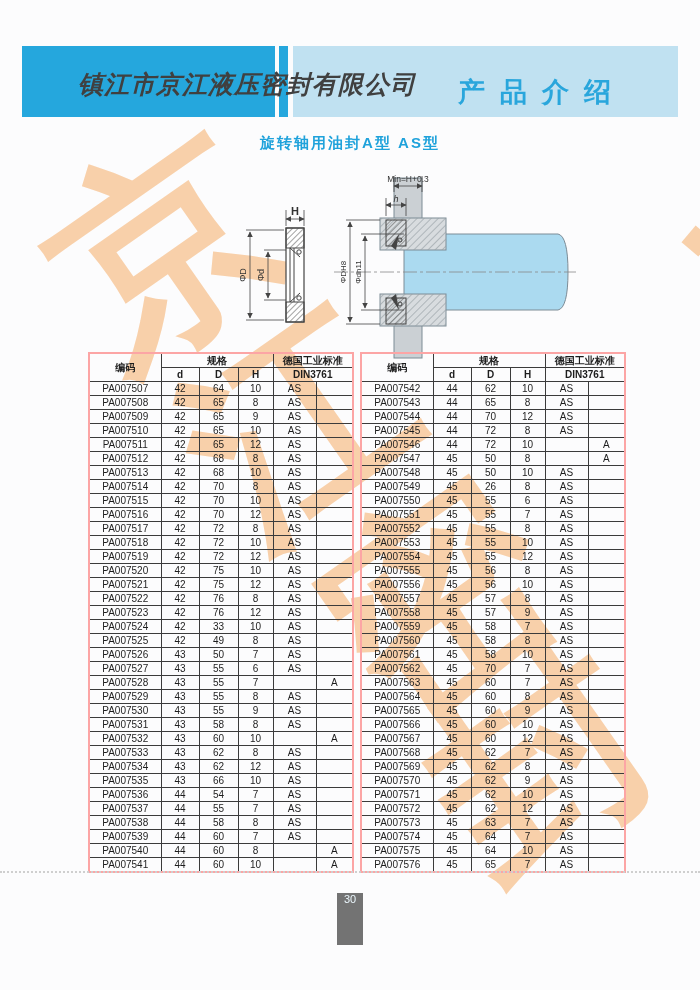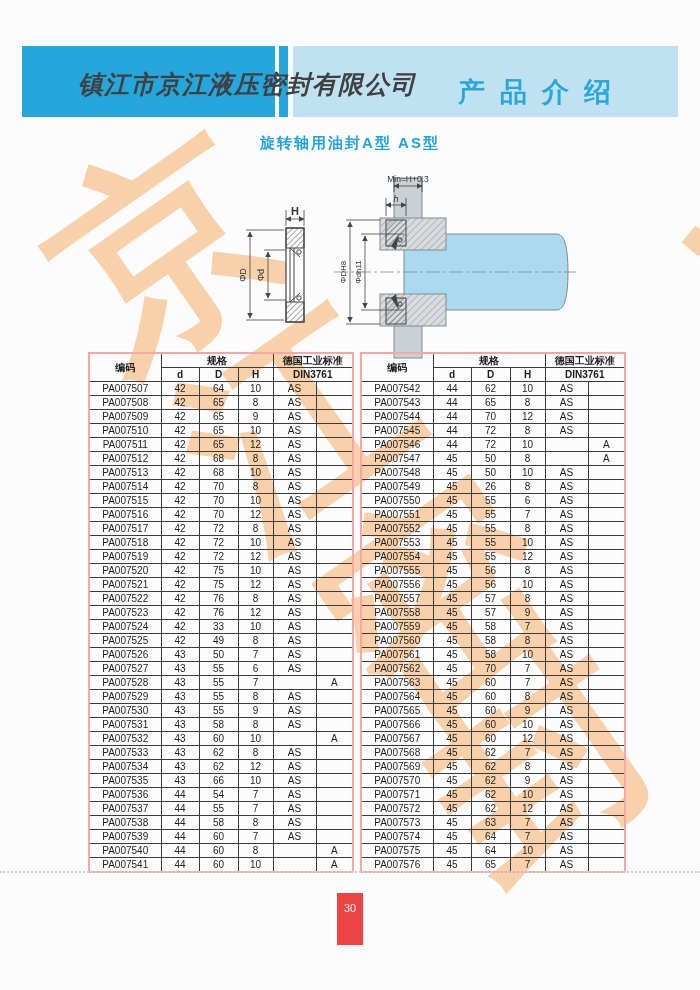--- a/index.html
+++ b/index.html
@@ -42,22 +42,22 @@
       font-size:10px;color:#1d1d1d;text-align:center;height:13px;line-height:13px;
       overflow:hidden;white-space:nowrap;background:transparent;}
   .spec-table th{font-weight:bold;font-size:10px;}
   .col-code{width:72px;} .col-d{width:38px;} .col-D{width:39px;}
   .col-H{width:35px;} .col-as{width:43px;} .col-a{width:37px;}
 
   
   .foot-rule{position:absolute;z-index:1;left:0;top:871px;width:700px;height:0;
       border-top:2px dotted #cfcfcf;}
   .page-tab{position:absolute;z-index:2;left:337px;top:893px;width:26px;height:52px;
-      background:#ef4444;color:#eaf6fc;font-size:11px;text-align:center;
-      padding-top:9px;box-sizing:border-box;}
+      background:#737373;color:#eaf6fc;font-size:11px;text-align:center;
+      box-sizing:border-box;}
 </style>
 </head>
 <body>
 
 <div id="watermark">
     <span class="wm wm-0">京</span>
     <span class="wm wm-1">江</span>
     <span class="wm wm-2">密</span>
     <span class="wm wm-3">封</span>
   </div>

